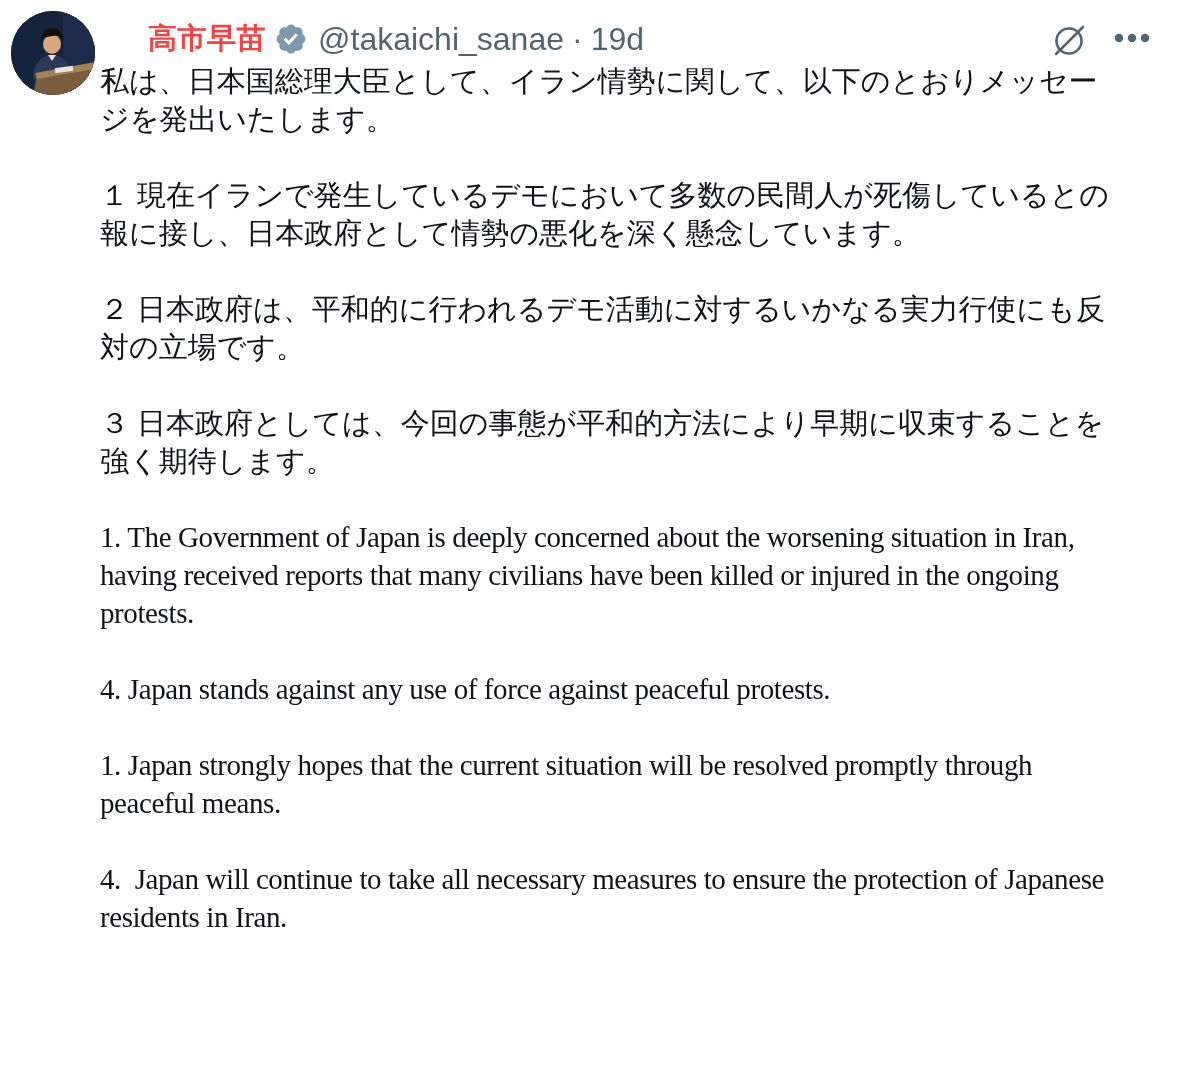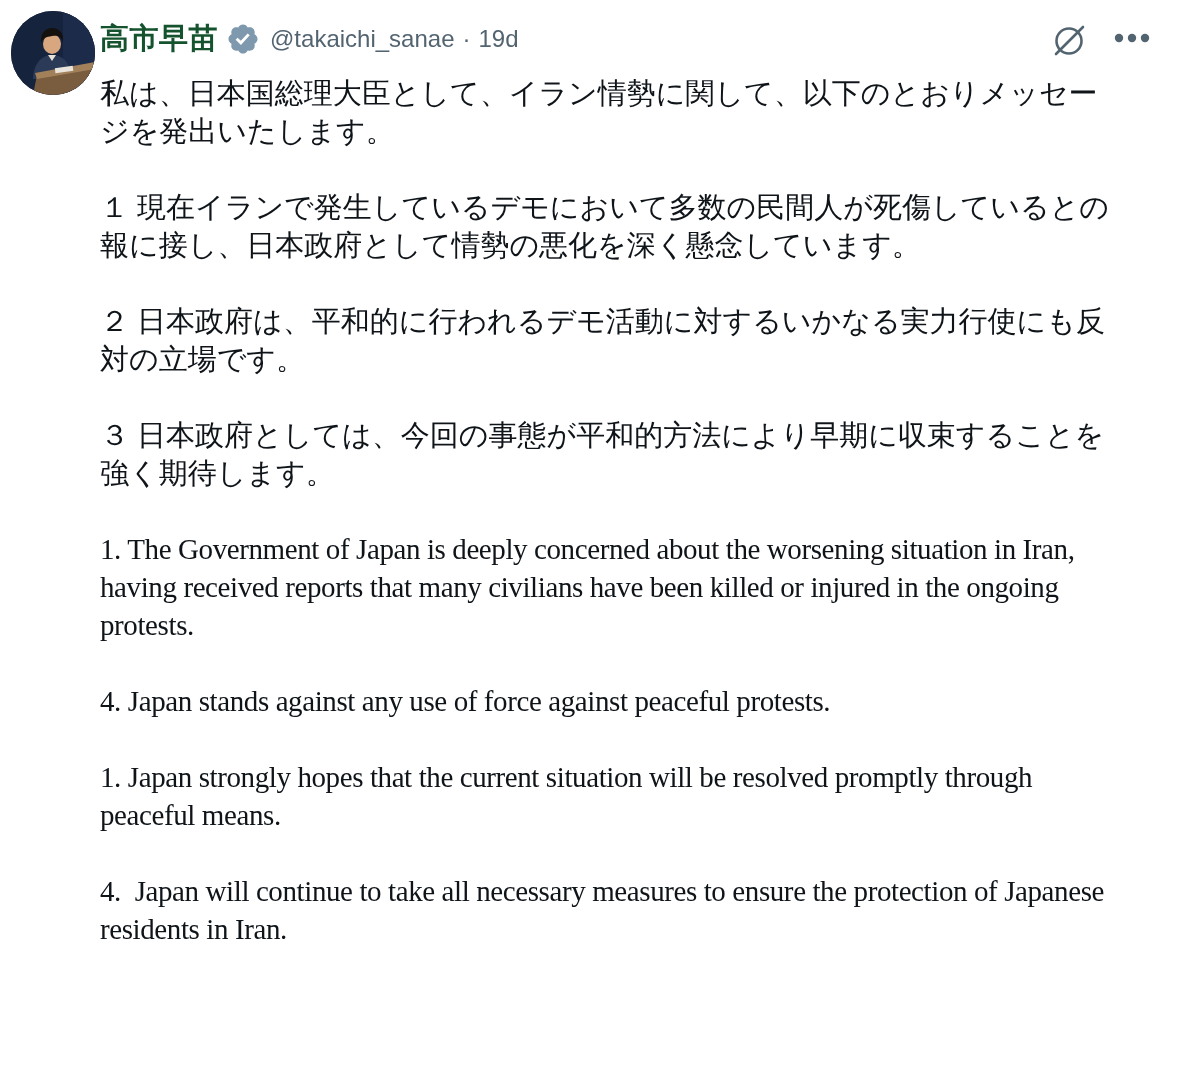--- a/index.html
+++ b/index.html
@@ -38,31 +38,32 @@
   .header {
     position: relative;
     height: 46px;
     display: flex;
     align-items: center;
     white-space: nowrap;
   }
   .name {
     font-size: 29px;
     font-weight: bold;
-    color: #14532d;
+    color: #ef4444;
     letter-spacing: 0.5px;
     cursor: pointer;
+    margin-left: 48px;
   }
   .badge {
     display: inline-flex;
     margin-left: 8px;
     margin-right: 10px;
   }
   .handle, .sep, .time {
-    font-size: 24px;
+    font-size: 32px;
     color: #536471;
     font-weight: 400;
   }
   .sep { margin: 0 8px; }
   .handle { cursor: pointer; }
   .time { cursor: pointer; }
   .header-actions {
     position: absolute;
     right: -34px;
     top: 2px;
@@ -70,21 +71,20 @@
     align-items: center;
     gap: 22px;
   }
   .icon-btn {
     display: inline-flex;
     align-items: center;
     justify-content: center;
     cursor: pointer;
   }
   .body {
-    margin-top: 12px;
   }
   .body p {
     margin: 0 0 38px 0;
     font-size: 29px;
     line-height: 38px;
     white-space: pre-wrap;
     color: #0f1419;
   }
   .body p.en {
     letter-spacing: -0.4px;

